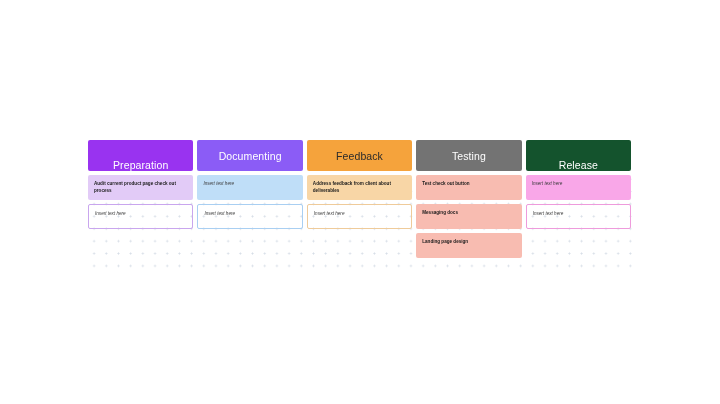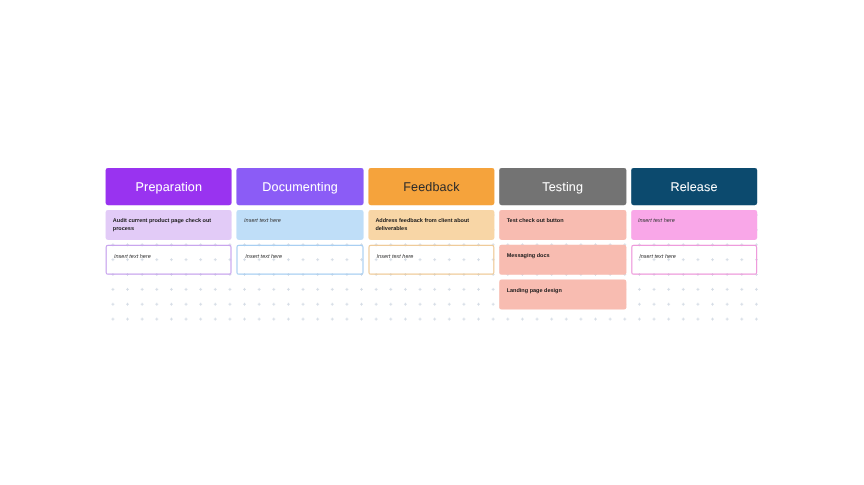--- a/index.html
+++ b/index.html
@@ -100,21 +100,21 @@
 </style>
 </head>
 <body>
 
 <div id="canvas">
 
   <div id="dot-grid"></div>
 
   <div id="board">
       <div class="column">
-        <div class="col-header" style="background: rgb(153, 51, 240); color: rgb(255, 255, 255);">
+        <div class="col-header" style="background: rgb(153, 51, 240); color: rgb(255, 255, 255); align-items: flex-end;">
           <span>Preparation</span>
         </div>
         <div class="card filled" style="background: rgb(226, 203, 247);">
           <span class="card-text">Audit current product page check out process</span>
         </div>
         <div class="card placeholder" style="border-color: rgb(201, 166, 238);">
           <span class="card-text">Insert text here</span>
         </div>
       </div>
       <div class="column">
@@ -147,21 +147,21 @@
           <span class="card-text">Test check out button</span>
         </div>
         <div class="card filled" style="background: rgb(248, 188, 177);">
           <span class="card-text">Messaging docs</span>
         </div>
         <div class="card filled" style="background: rgb(248, 188, 177);">
           <span class="card-text">Landing page design</span>
         </div>
       </div>
       <div class="column">
-        <div class="col-header" style="background: #0c4a6e; color: rgb(255, 255, 255);">
+        <div class="col-header" style="background: #14532d; color: rgb(255, 255, 255); align-items: flex-end;">
           <span>Release</span>
         </div>
         <div class="card filled ghost-text" style="background: rgb(249, 167, 232);">
           <span class="card-text">Insert text here</span>
         </div>
         <div class="card placeholder" style="border-color: rgb(238, 155, 220);">
           <span class="card-text">Insert text here</span>
         </div>
       </div>
     </div>

